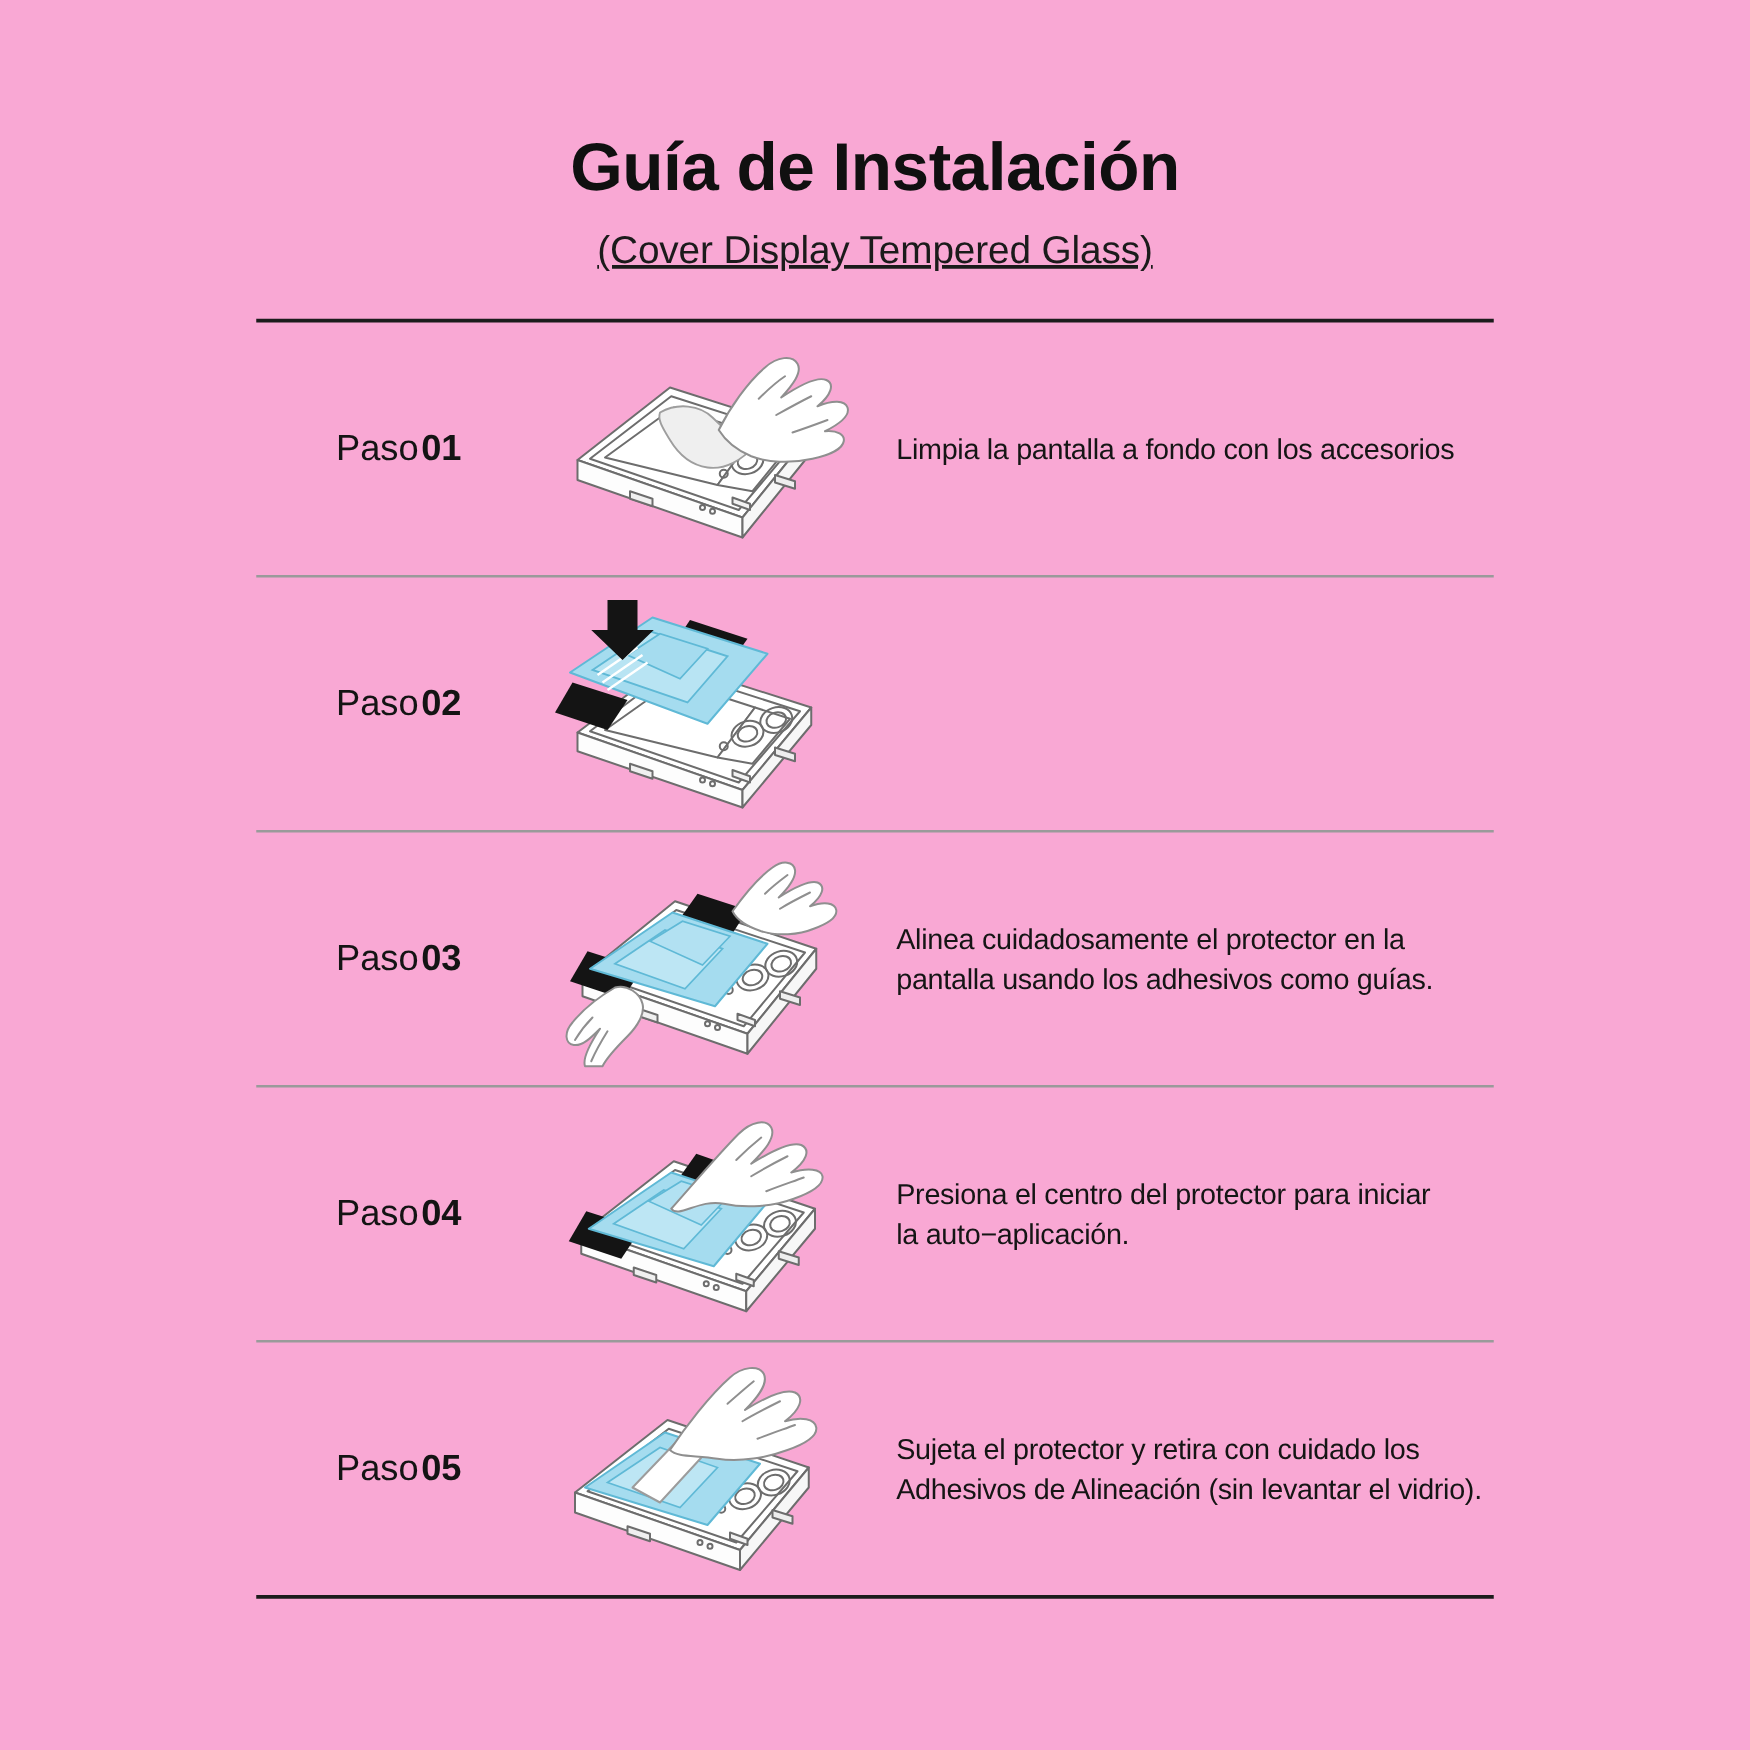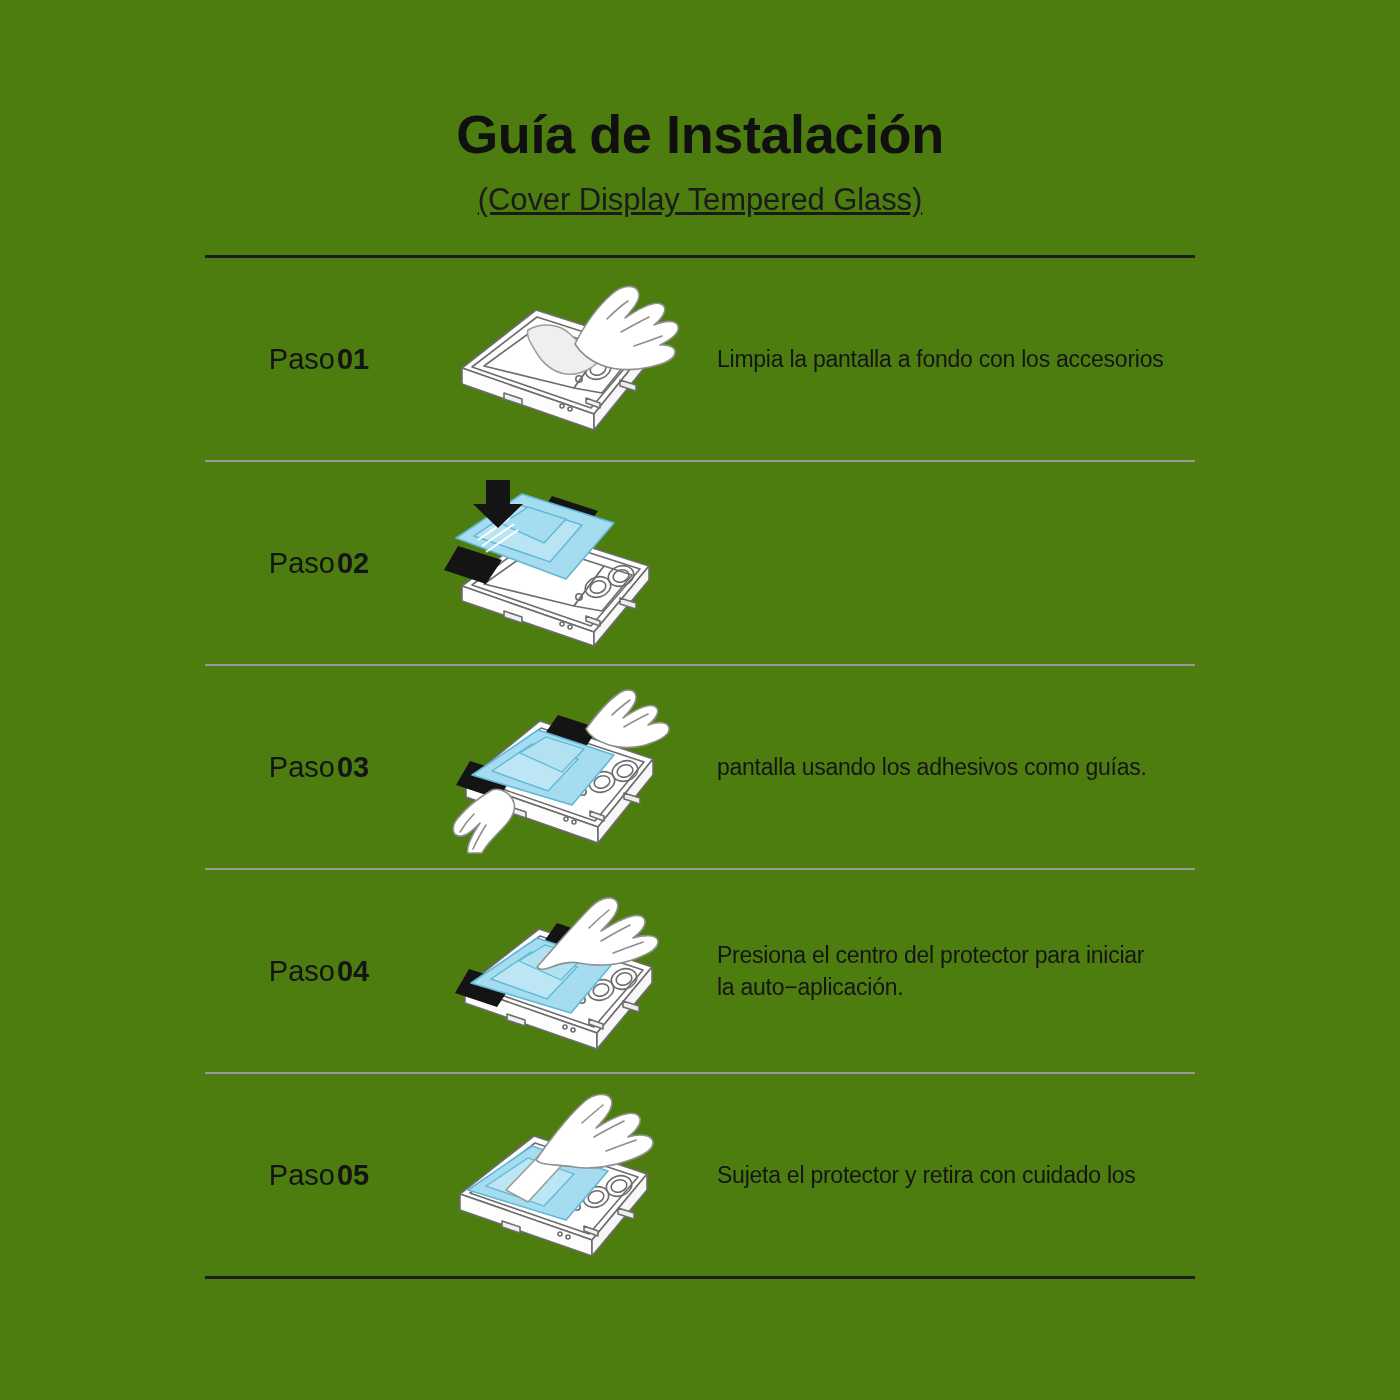--- a/index.html
+++ b/index.html
@@ -13,21 +13,21 @@
   body {
     font-family: "Liberation Sans", sans-serif;
     color: #111111;
     -webkit-font-smoothing: antialiased;
   }
 
   .page {
     position: relative;
     width: 1400px;
     height: 1400px;
-    background: #4d7c0f;
+    background: #f9a8d4;
     padding: 0;
     overflow: hidden;
   }
 
   
   .header {
     width: 100%;
     padding-top: 104px;
     text-align: center;
   }
@@ -267,20 +267,21 @@
           <g fill="#ffffff" stroke="#8f8f8f" stroke-width="1.6" stroke-linejoin="round" stroke-linecap="round">
             <path d="M52 113 C40 120 26 131 18 141 C11 149 12 158 19 159 C26 160 33 153 40 146
                      C32 158 26 170 28 176 L42 176 C46 168 54 160 62 152
                      C70 144 76 134 74 126 C72 118 62 110 52 113 Z"></path>
             <path d="M34 137 C28 143 23 150 20 155"></path>
             <path d="M46 148 C41 156 36 165 33 172"></path>
           </g>
         </svg>
       </div>
       <div class="step-desc">
+        <span class="line">Alinea cuidadosamente el protector en la</span>
         <span class="line">pantalla usando los adhesivos como guías.</span>
       </div>
     </div>
 
     <div class="rule thin"></div>
 
     <div class="step-row">
       <div class="step-label">
         <span class="word">Paso</span><span class="num">04</span>
       </div>
@@ -367,20 +368,21 @@
                      C168 32 184 25 192 28 C200 32 196 42 184 51 C197 47 208 49 209 56
                      C210 63 200 69 186 74 C170 80 148 84 130 81 C112 78 98 80 92 74 Z"></path>
             <path d="M138 37 C146 30 154 23 159 19"></path>
             <path d="M150 51 C160 45 172 39 180 35"></path>
             <path d="M162 65 C172 61 184 57 192 54"></path>
           </g>
         </svg>
       </div>
       <div class="step-desc">
         <span class="line">Sujeta el protector y retira con cuidado los</span>
+        <span class="line">Adhesivos de Alineación (sin levantar el vidrio).</span>
       </div>
     </div>
 
   </div>
 
   <div class="rule"></div>
 
 </div>
 
 </body></html>

